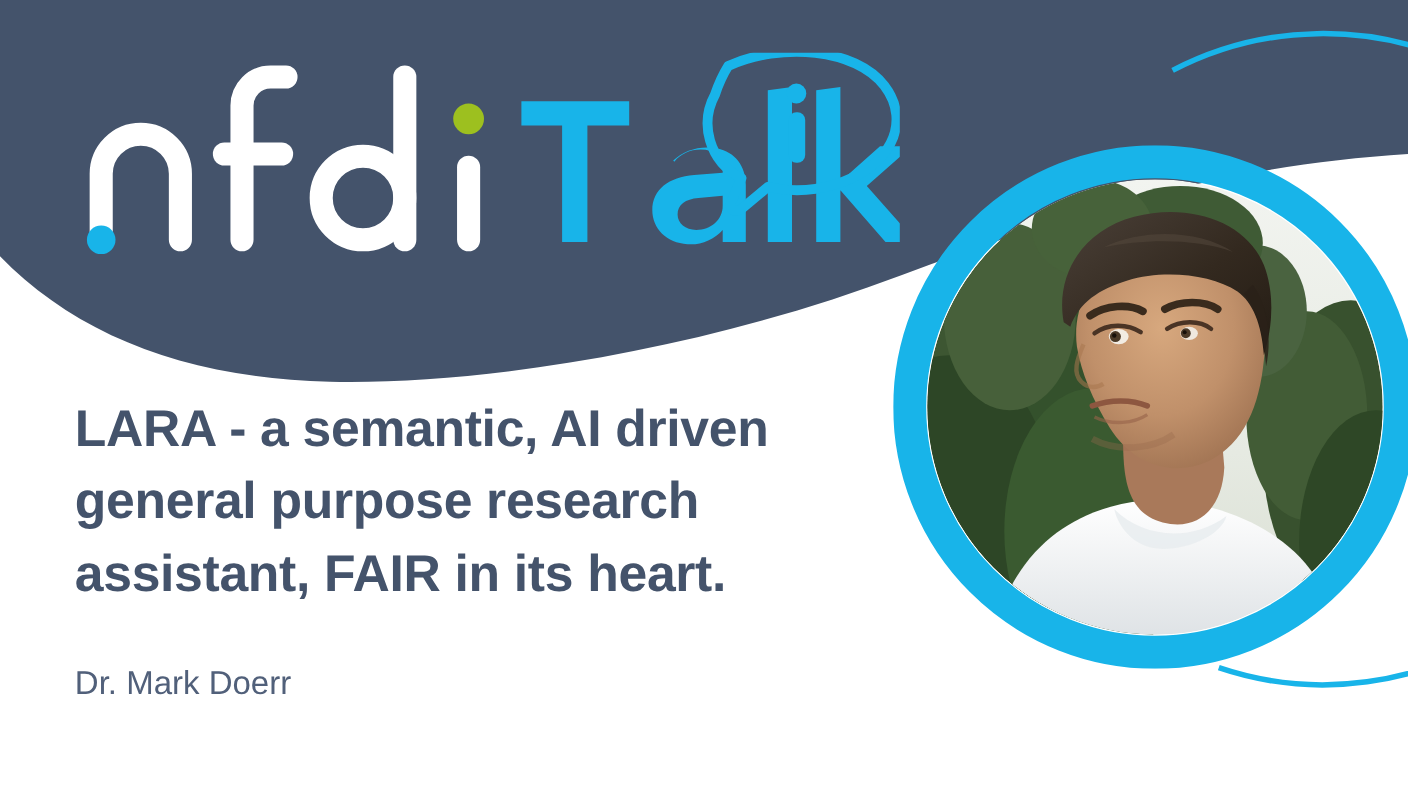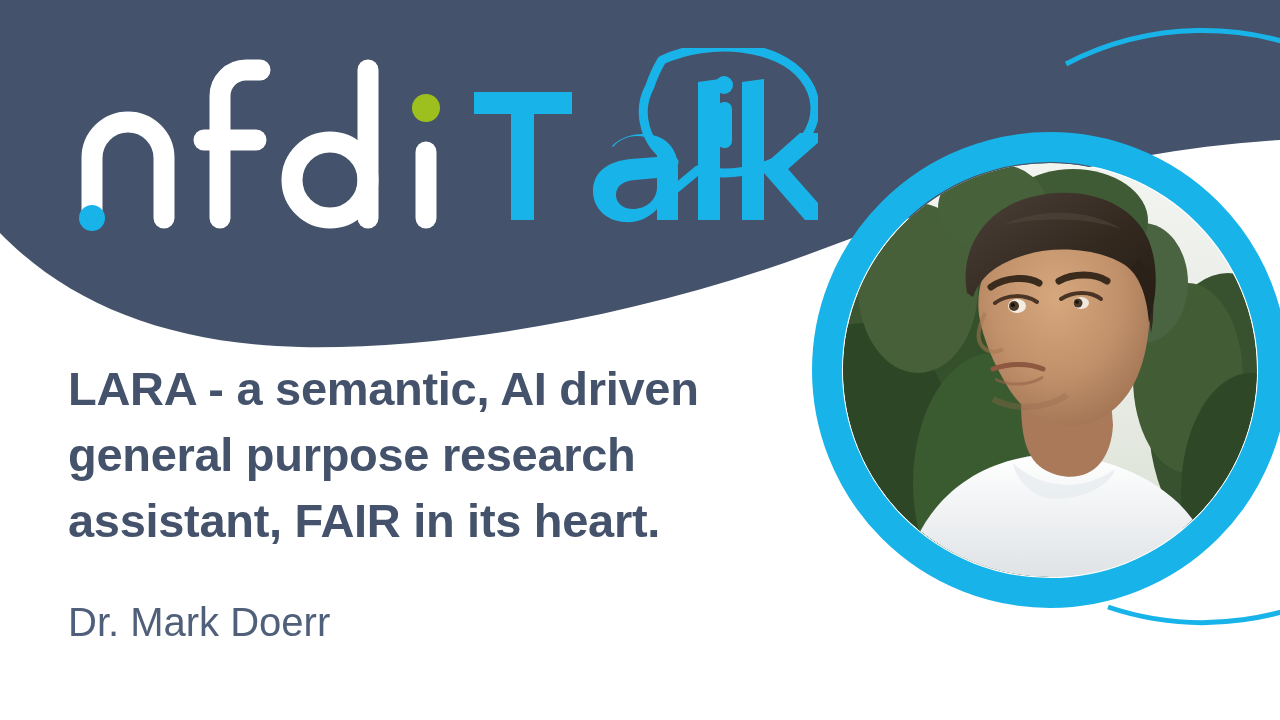--- a/index.html
+++ b/index.html
@@ -53,21 +53,21 @@
     font-size: 47px;
     line-height: 66px;
     letter-spacing: -0.3px;
     color: #44536b;
     margin: 0;
     white-space: pre-line;
   }
   .speaker-name {
     font-family: "Liberation Sans", sans-serif;
     font-weight: normal;
-    font-size: 40px;
+    font-size: 30px;
     line-height: 40px;
     color: #51607a;
     margin: 0;
     padding-top: 48px;
   }
 
   
   .portrait-block {
     position: absolute;
     left: 812px;

